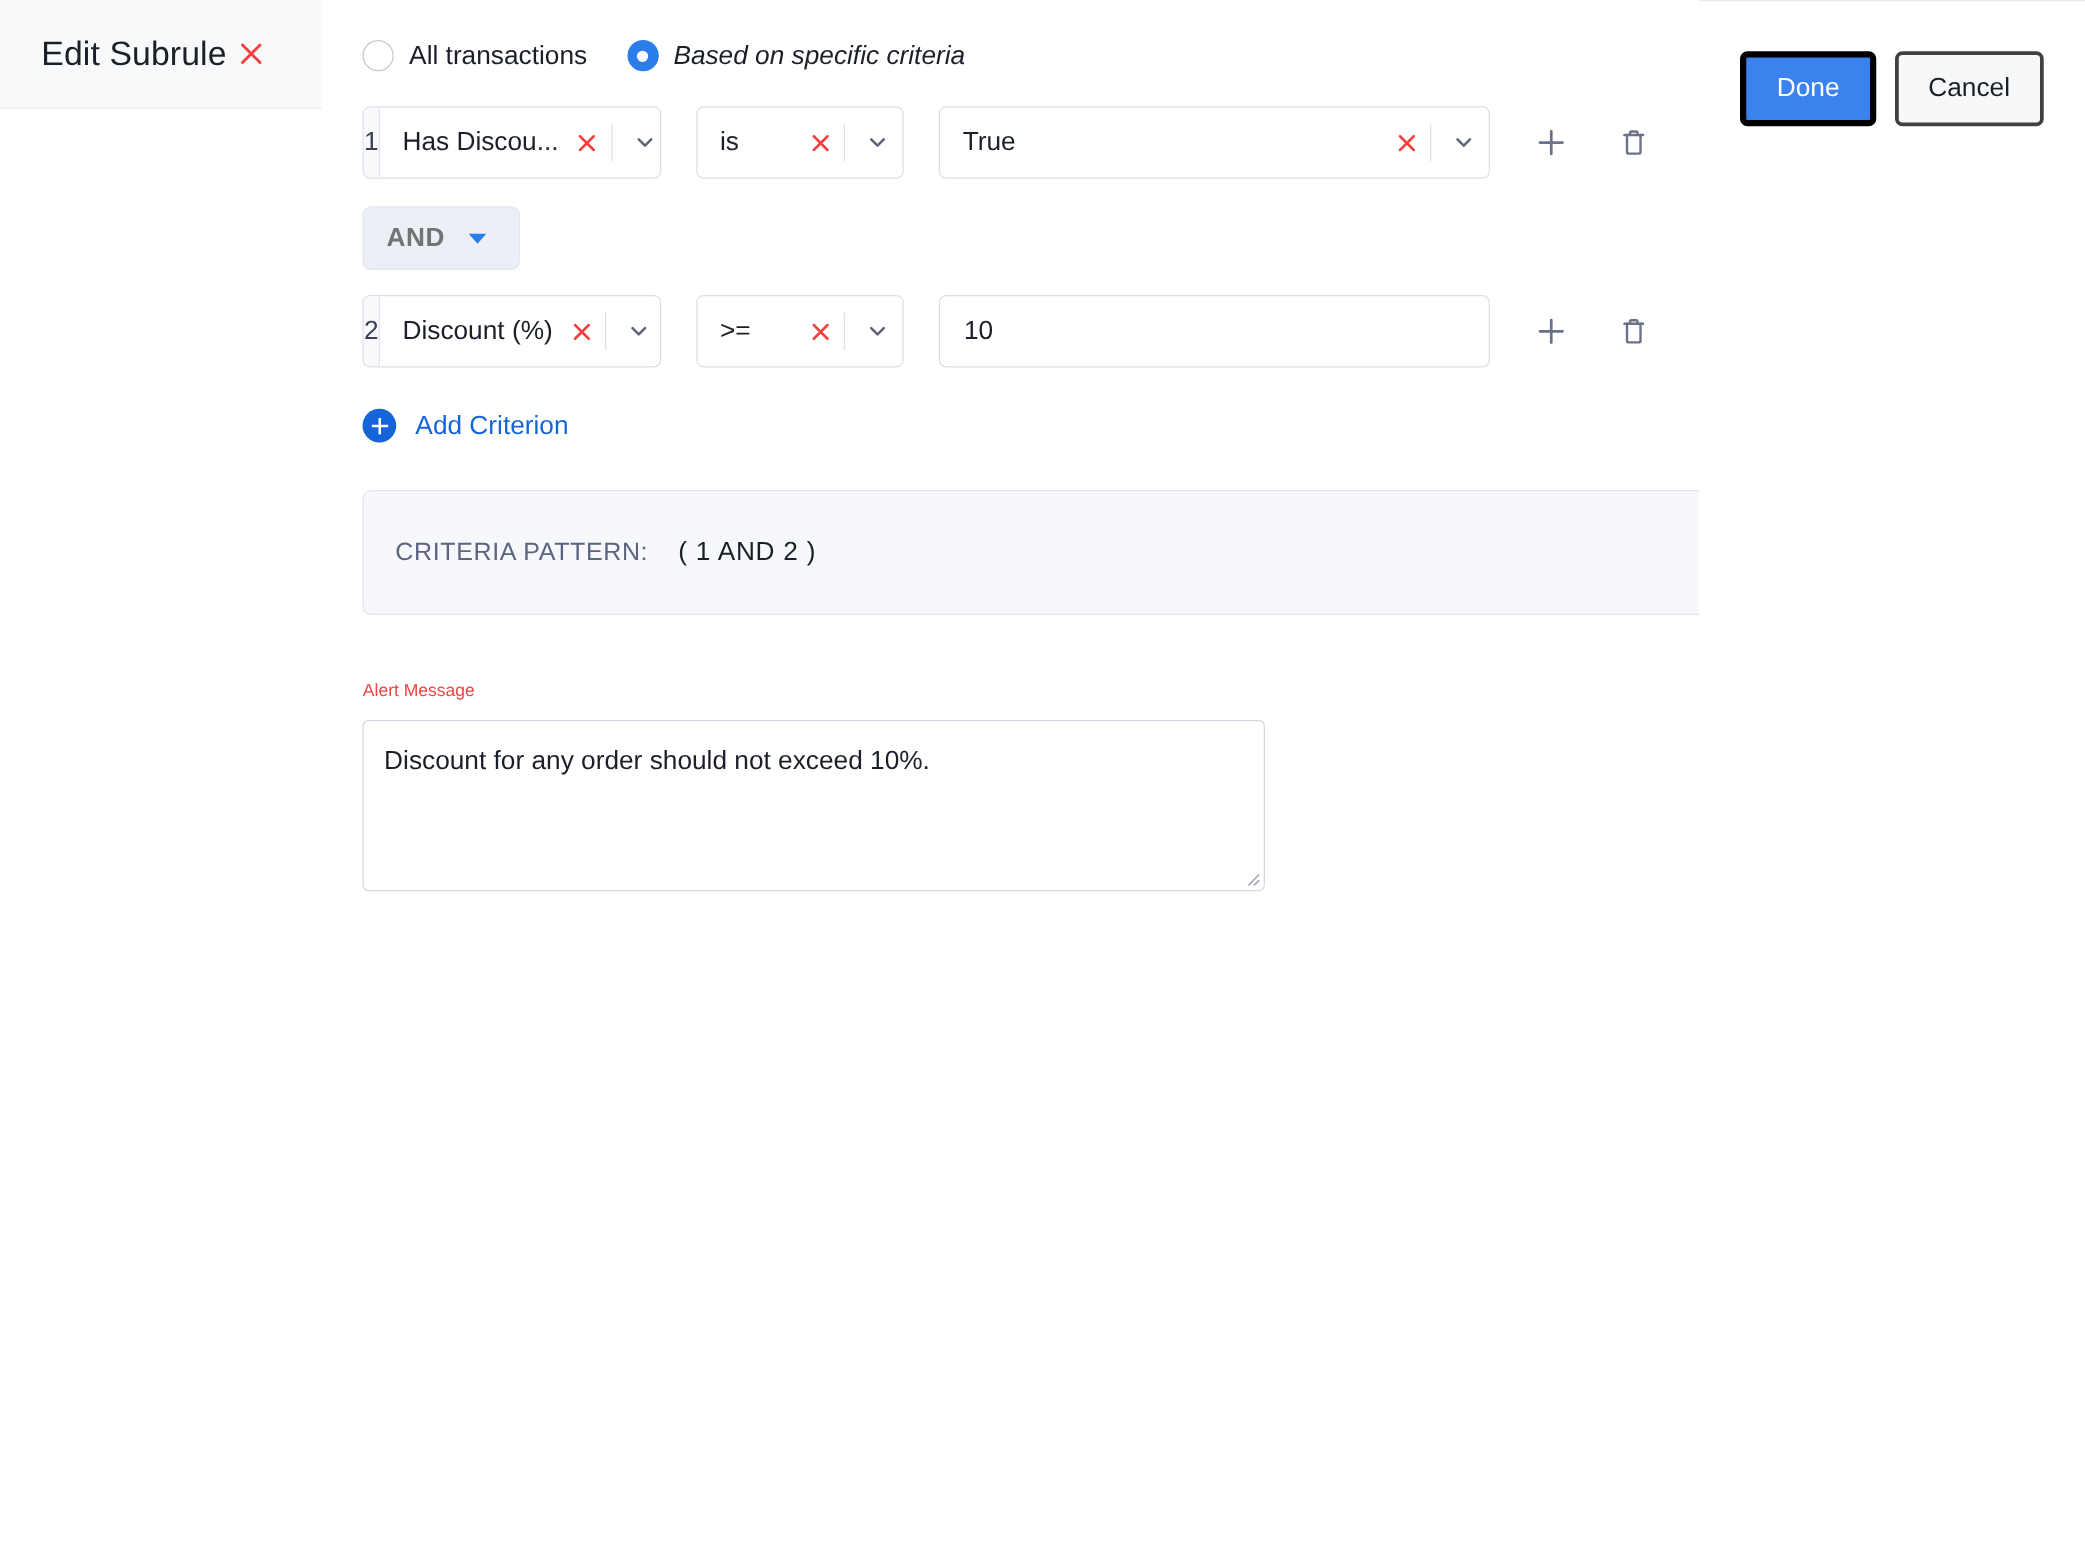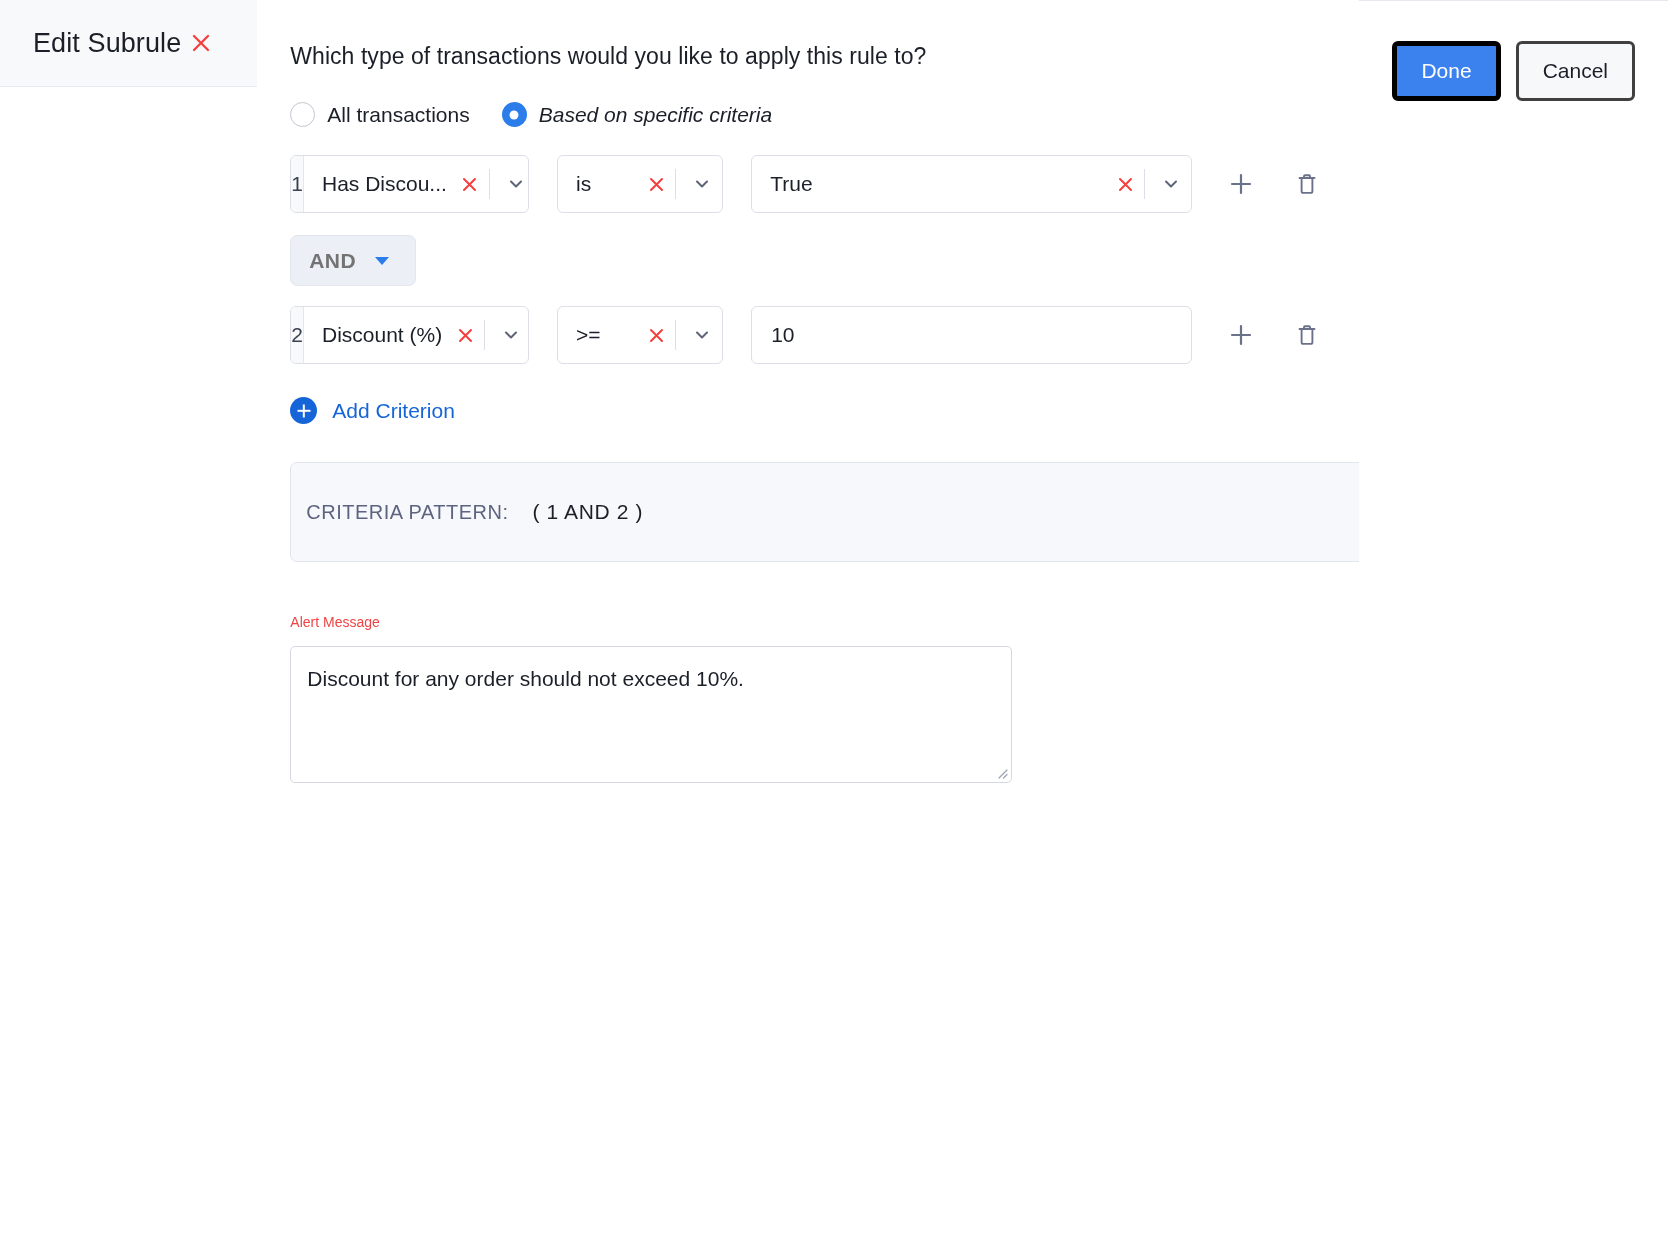--- a/index.html
+++ b/index.html
@@ -262,21 +262,21 @@
   
   .pattern-box {
     margin-top: 38px;
     height: 100px;
     width: 1255px;
     background: #f7f8fb;
     border: 1px solid #e2e4ee;
     border-radius: 7px;
     display: flex;
     align-items: center;
-    padding: 0 28px 0 15px;
+    padding: 0 28px 0 25px;
   }
   .pattern-label {
     font-size: 20px;
     color: #5c6480;
     letter-spacing: .5px;
   }
   .pattern-value {
     font-size: 21px;
     color: #1b1f28;
     margin-left: 24px;
@@ -358,21 +358,20 @@
     <div class="header-title">Edit Subrule</div>
     <div class="close-btn">
       <svg width="24" height="24" viewBox="0 0 24 24" fill="none" aria-hidden="true">
         <path d="M5 5 L19 19 M19 5 L5 19" stroke="#f43f3f" stroke-width="2.3" stroke-linecap="round"></path>
       </svg>
     </div>
   </div>
 
   <div class="body">
 
-    <div class="question">Which type of transactions would you like to apply this rule to?</div>
 
     <div class="radio-row">
       <div class="radio-opt">
         <span class="radio-circle"></span>
         <span class="radio-label">All transactions</span>
       </div>
       <div class="radio-opt">
         <span class="radio-circle checked"></span>
         <span class="radio-label">Based on specific criteria</span>
       </div>

